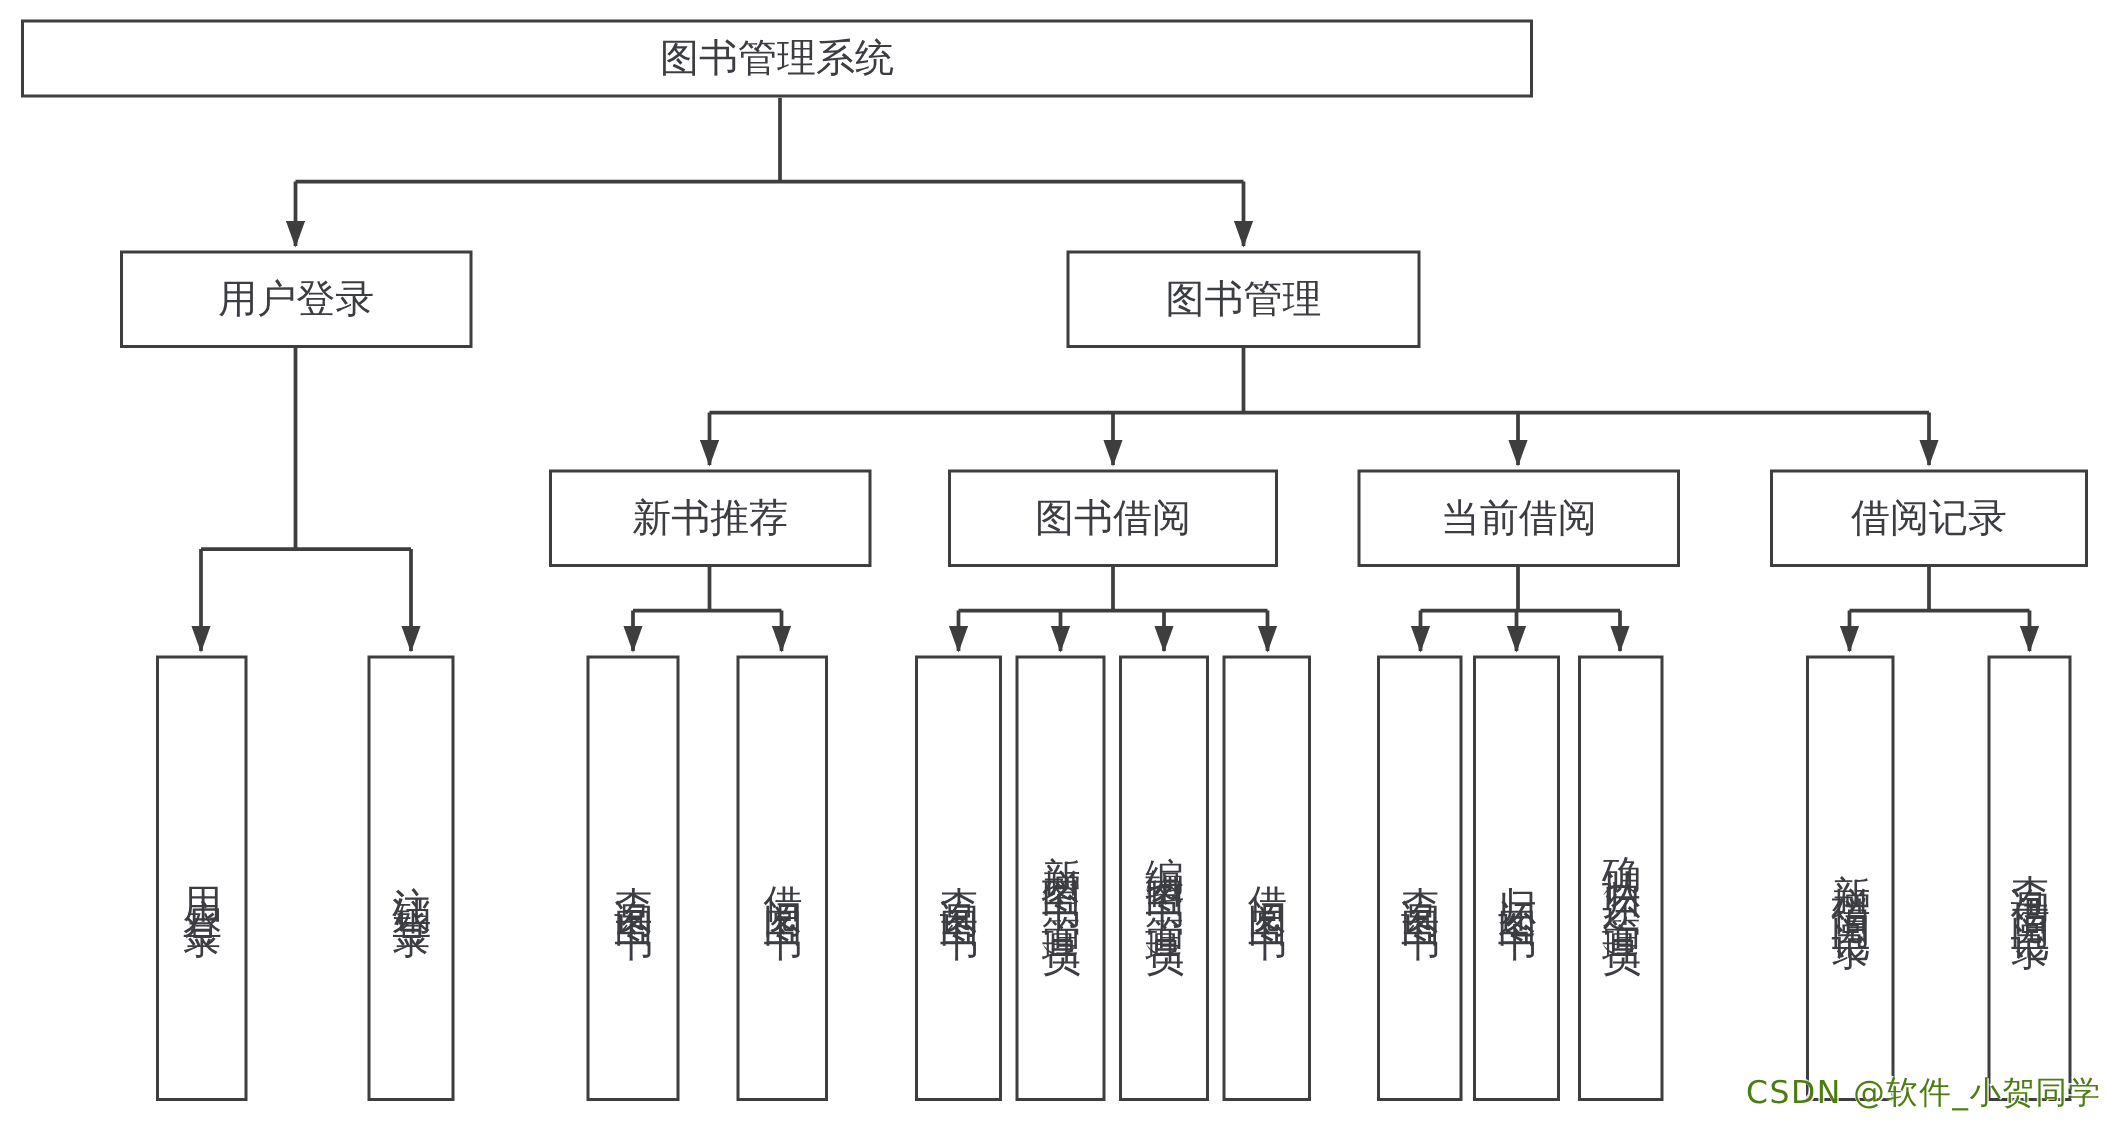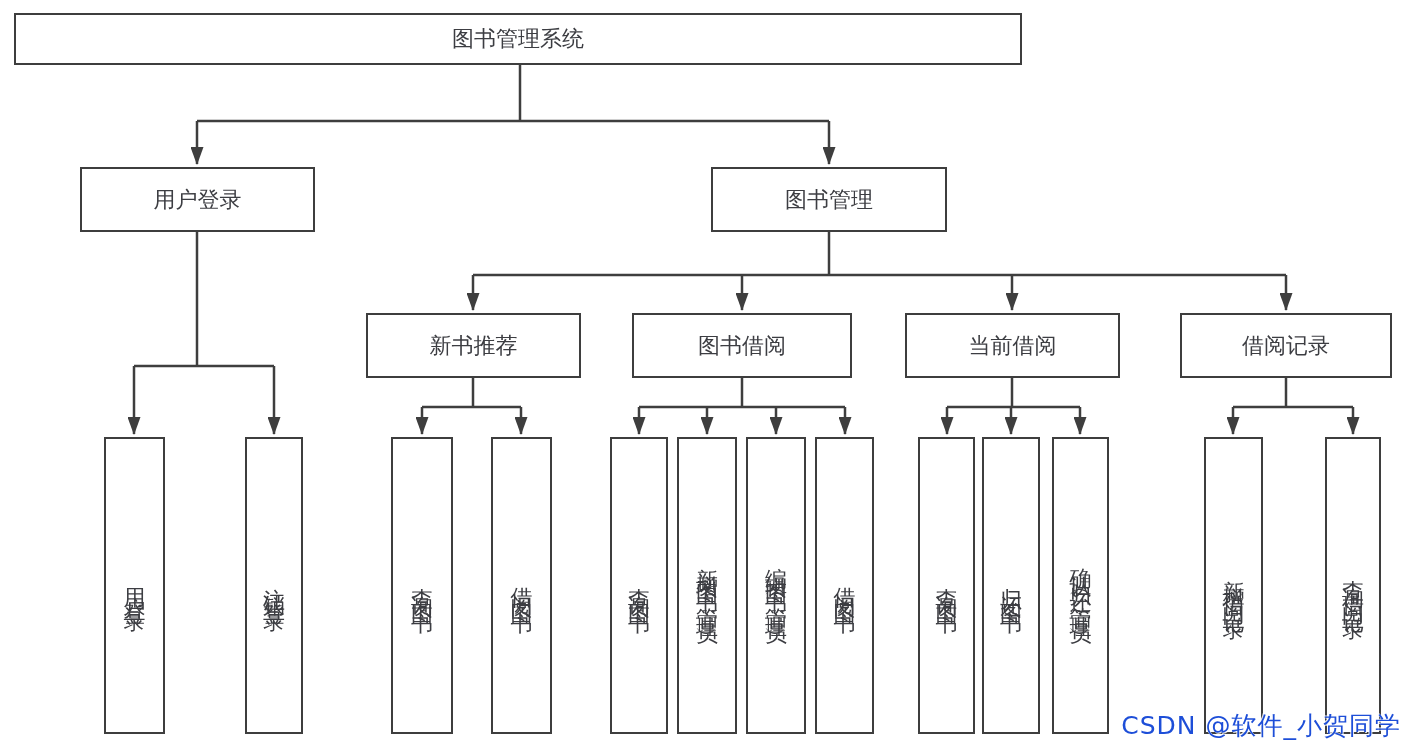--- a/index.html
+++ b/index.html
@@ -22,37 +22,37 @@
     box-sizing: border-box;
     background: #ffffff;
     border: 2.5px solid #3e3e3e;
     display: flex;
     align-items: center;
     justify-content: center;
     z-index: 2;
   }
   .node .lbl {
     color: #3c3d42;
-    font-size: 22px;
+    font-size: 26px;
     line-height: 1;
     white-space: nowrap;
     text-align: center;
   }
   .node.vert .lbl {
     writing-mode: vertical-rl;
     letter-spacing: 8px;
     white-space: normal;
   }
   #watermark {
     position: absolute;
     right: 4px;
     bottom: 5px;
     z-index: 5;
-    font-size: 25px;
-    color: #1d4ed8;
+    font-size: 21px;
+    color: #4d7c0f;
     letter-spacing: 1px;
     text-shadow: 1px 1px 0 rgba(255,255,255,0.85), -1px -1px 0 rgba(255,255,255,0.85);
     white-space: nowrap;
   }
 </style>
 </head>
 <body>
 
 <div id="canvas">
 

